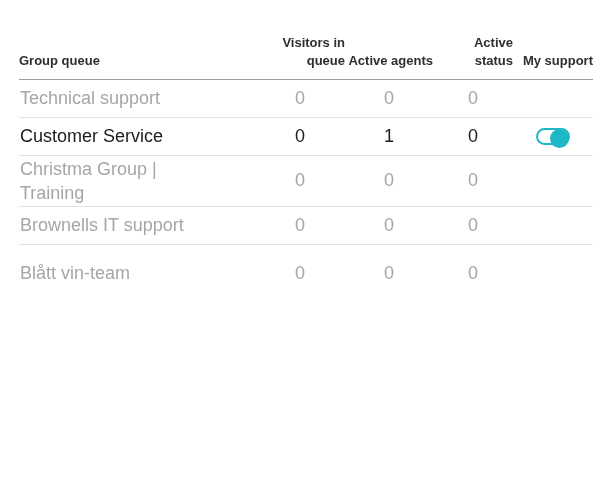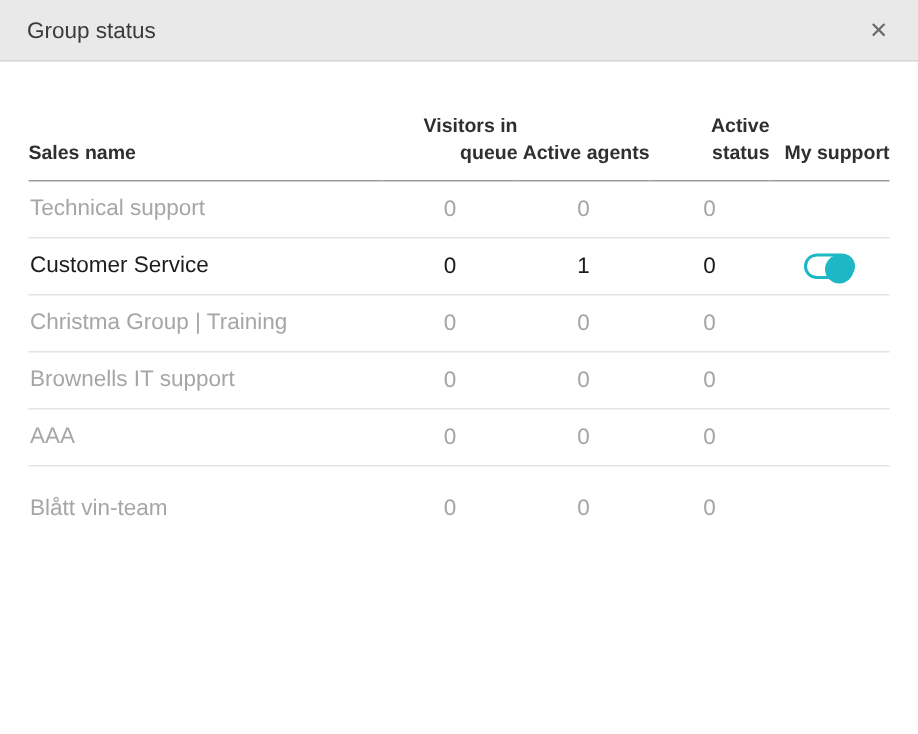--- a/index.html
+++ b/index.html
@@ -53,21 +53,21 @@
     font-weight: 700;
     color: #2f2f2f;
     line-height: 1.35;
     text-align: right;
     border-bottom: 1px solid #9c9c9c;
   }
   thead th.name-col { text-align: left; }
 
   tbody td {
     height: 38px;
-    font-size: 15px;
+    font-size: 18px;
     border-bottom: 1px solid #e3e3e3;
     vertical-align: middle;
   }
   tbody tr:last-child td { border-bottom: none; }
   tbody tr:last-child td.name { height: 57px; }
 
   td.name {
     text-align: left;
     padding-right: 50px;
     line-height: 1.35;
@@ -96,37 +96,33 @@
     width: 19px;
     height: 19px;
     border-radius: 50%;
     background: #1eb7c6;
   }
 </style>
 </head>
 <body>
 
 <div class="modal">
-  <div class="modal-header">
-    <span class="modal-title">Group status</span>
-    <span class="close-btn">✕</span>
-  </div>
 
   <div class="table-wrap">
     <table>
       <colgroup>
         <col class="c-name">
           <col class="c-queue">
           <col class="c-agents">
           <col class="c-dialogs">
           <col class="c-pres">
       </colgroup>
       <thead>
         <tr>
-          <th class="name-col">Sales name</th>
+          <th class="name-col">Group queue</th>
           <th>Visitors in queue</th>
           <th>Active agents</th>
           <th>Active status</th>
           <th>My support</th>
         </tr>
       </thead>
       <tbody>
           <tr class="inactive">
             <td class="name">Technical support</td>
             <td class="num">0</td>
@@ -149,27 +145,20 @@
             <td class="presence"></td>
           </tr>
           <tr class="inactive">
             <td class="name">Brownells IT support</td>
             <td class="num">0</td>
             <td class="num">0</td>
             <td class="num">0</td>
             <td class="presence"></td>
           </tr>
           <tr class="inactive">
-            <td class="name">AAA</td>
-            <td class="num">0</td>
-            <td class="num">0</td>
-            <td class="num">0</td>
-            <td class="presence"></td>
-          </tr>
-          <tr class="inactive">
             <td class="name">Blått vin-team</td>
             <td class="num">0</td>
             <td class="num">0</td>
             <td class="num">0</td>
             <td class="presence"></td>
           </tr>
         </tbody>
     </table>
   </div>
 </div>

